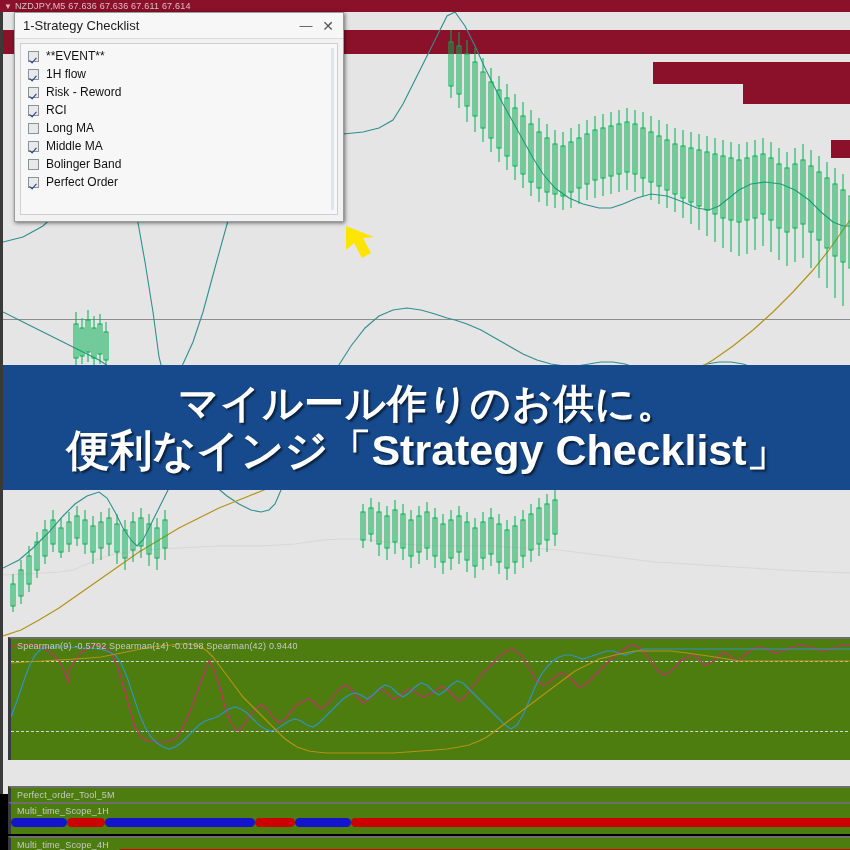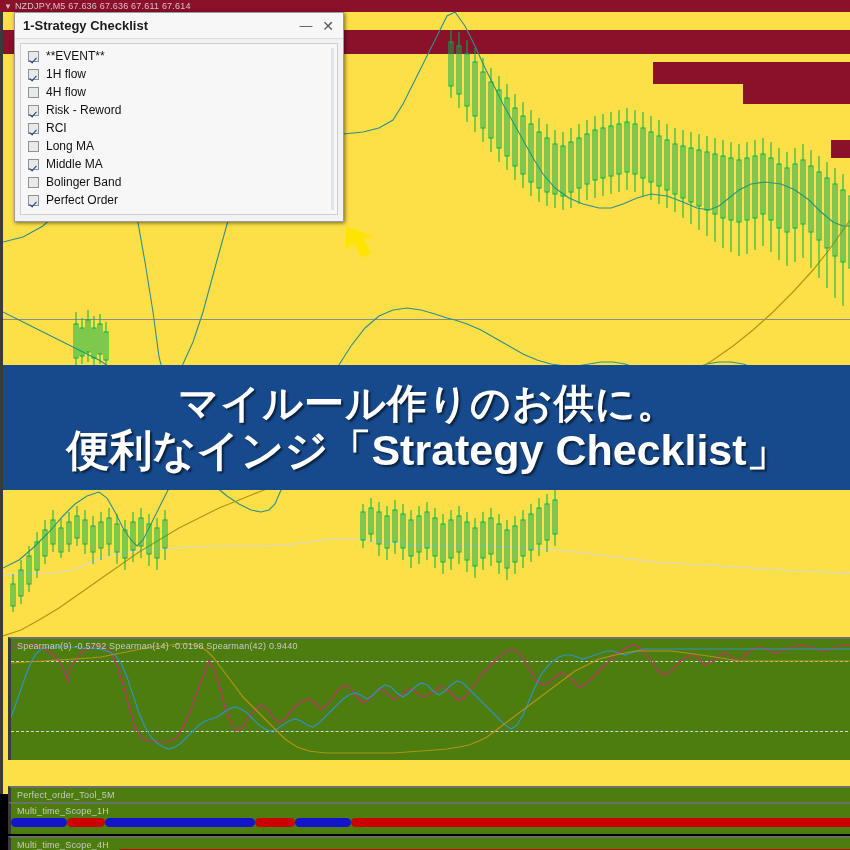--- a/index.html
+++ b/index.html
@@ -10,21 +10,21 @@
   .mt4-titlebar{
     position:absolute;left:0;top:0;width:850px;height:28px;
     background:#8b1029;color:#d9c2c8;font-size:9px;line-height:12px;
     padding-left:4px;box-sizing:border-box;white-space:nowrap;overflow:hidden;
   }
   .mt4-titlebar .caret{display:inline-block;color:#d8b8bf;margin-right:3px;font-size:8px;}
   .mt4-title-text{letter-spacing:.2px;}
 
   .chart-frame{
     position:absolute;left:0;top:12px;width:850px;height:782px;
-    background:#fde047;border-left:3px solid #3a3a3a;box-sizing:border-box;
+    background:#e5e5e5;border-left:3px solid #3a3a3a;box-sizing:border-box;
   }
   .chart-canvas{position:absolute;left:0;top:0;right:0;bottom:0;overflow:hidden;}
 
   
   .zone{position:absolute;background:#8b1029;}
 
   .hline{position:absolute;height:1px;background:#8d8d8d;left:0;right:0;}
 
   .order-label{
     position:absolute;font-size:8px;color:#3f6fa8;white-space:nowrap;
@@ -68,21 +68,20 @@
     box-shadow:1px 1px 4px rgba(0,0,0,.55);
     box-sizing:border-box;
   }
   .dlg-title{
     position:relative;height:26px;background:#f7f7f7;
     border-bottom:1px solid #dcdcdc;box-sizing:border-box;
   }
   .dlg-title-text{
     position:absolute;left:8px;top:5px;font-size:13px;color:#1b1b1b;
     white-space:nowrap;
-    font-weight:bold;
   }
   .dlg-btn{
     position:absolute;top:4px;width:18px;height:18px;cursor:pointer;
     color:#555;font-size:13px;text-align:center;line-height:18px;
   }
   .dlg-min{right:28px;}
   .dlg-close{right:6px;font-size:14px;}
 
   .dlg-body{
     position:absolute;left:5px;top:30px;right:5px;bottom:6px;
@@ -434,24 +433,20 @@
 
         <div class="check-row">
           <span class="cbox on"></span>
           <span class="check-label">**EVENT**</span>
         </div>
         <div class="check-row">
           <span class="cbox on"></span>
           <span class="check-label">1H flow</span>
         </div>
         <div class="check-row">
-          <span class="cbox"></span>
-          <span class="check-label">4H flow</span>
-        </div>
-        <div class="check-row">
           <span class="cbox on"></span>
           <span class="check-label">Risk - Reword</span>
         </div>
         <div class="check-row">
           <span class="cbox on"></span>
           <span class="check-label">RCI</span>
         </div>
         <div class="check-row">
           <span class="cbox"></span>
           <span class="check-label">Long MA</span>

